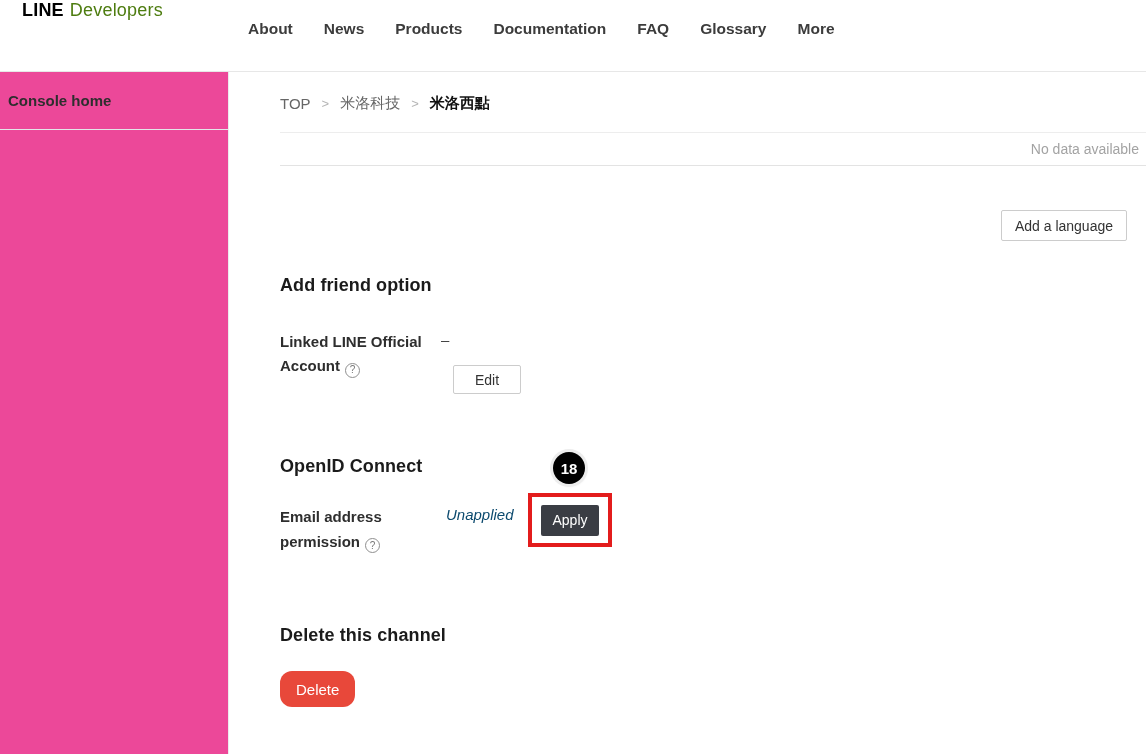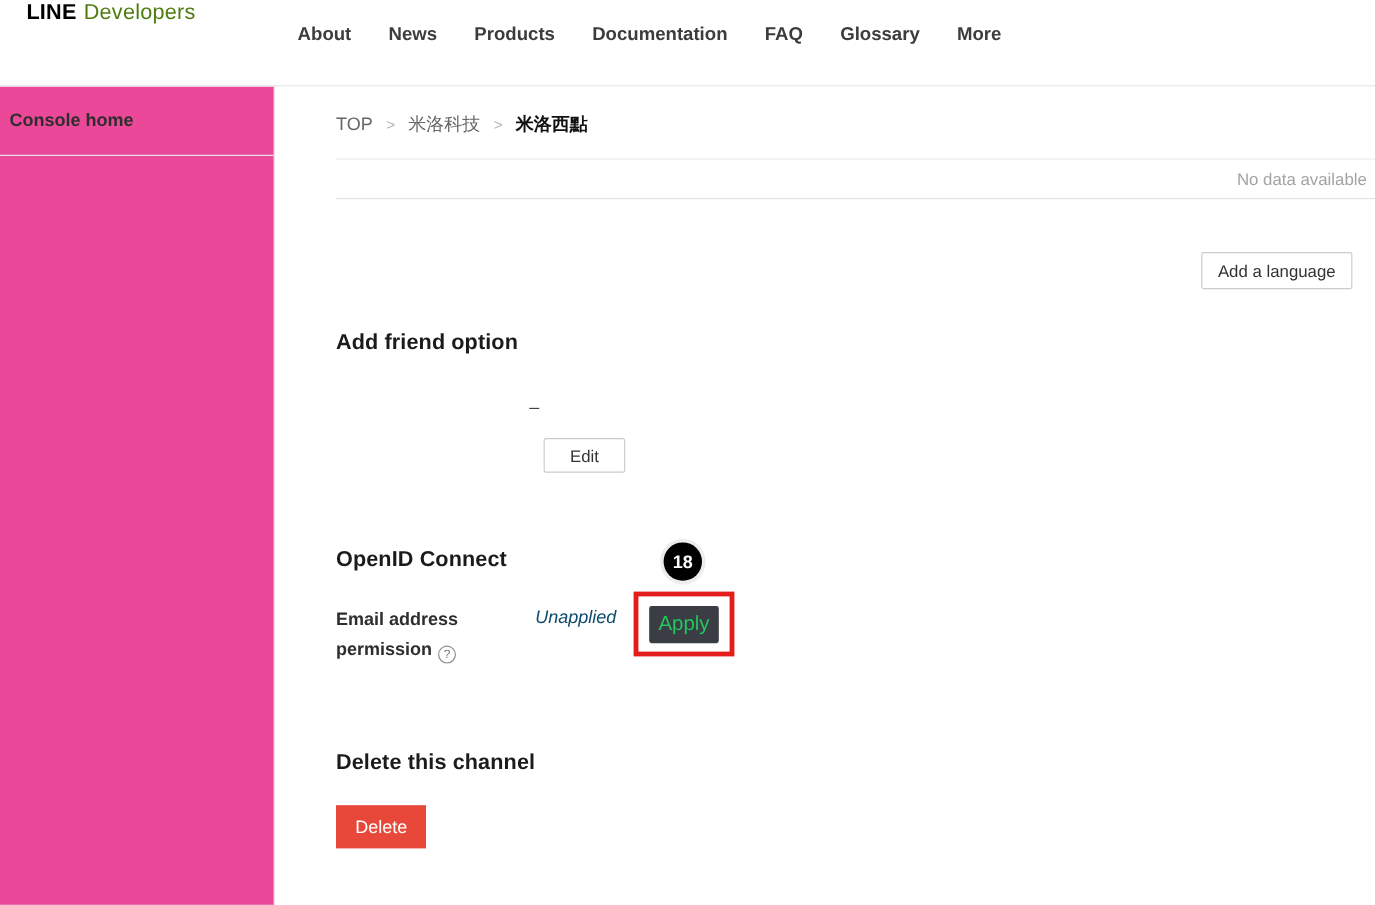--- a/index.html
+++ b/index.html
@@ -97,26 +97,26 @@
   }
 
   .annotation-box {
     position:absolute; left:299px; top:421px; width:84px; height:54px;
     border:4px solid #e31c1c;
     display:flex; align-items:center; justify-content:center;
     z-index:2;
   }
   .apply-btn {
     width:58px; height:31px; background:#3a3d44; border:none; border-radius:2px;
-    color:#22c55e; font-size:17px; font-family:"Liberation Sans", sans-serif; cursor:pointer;
+    color:#ffffff; font-size:14px; font-family:"Liberation Sans", sans-serif; cursor:pointer;
   }
 
   .delete-btn {
     position:absolute; left:51px; top:599px; height:36px; padding:0 16px;
-    background:#e8483a; border:none; border-radius:0;
+    background:#e8483a; border:none; border-radius:12px;
     color:#fff; font-size:15px; font-family:"Liberation Sans", sans-serif; cursor:pointer;
   }
 </style>
 </head>
 <body>
 
 <div class="header">
   <div class="logo">
     <span class="line">LINE</span>
     <span class="devs">Developers</span>
@@ -149,20 +149,24 @@
   </div>
 
   <div class="lang-table">
     <span>No data available</span>
   </div>
 
   <button class="btn add-lang-btn">Add a language</button>
 
   <h2 class="section-title" style="top:203px;">Add friend option</h2>
 
+  <div class="field-label" style="top:258px;">
+    <span>Linked LINE Official</span><br>
+    <span>Account</span><span class="help-icon">?</span>
+  </div>
   <div class="field-value" style="left:212px; top:259px;">–</div>
   <button class="btn edit-btn">Edit</button>
 
   <h2 class="section-title" style="top:384px;">OpenID Connect</h2>
 
   <div class="step-badge">18</div>
 
   <div class="field-label" style="top:432px; line-height:25px;">
     <span>Email address</span><br>
     <span>permission</span><span class="help-icon">?</span>

